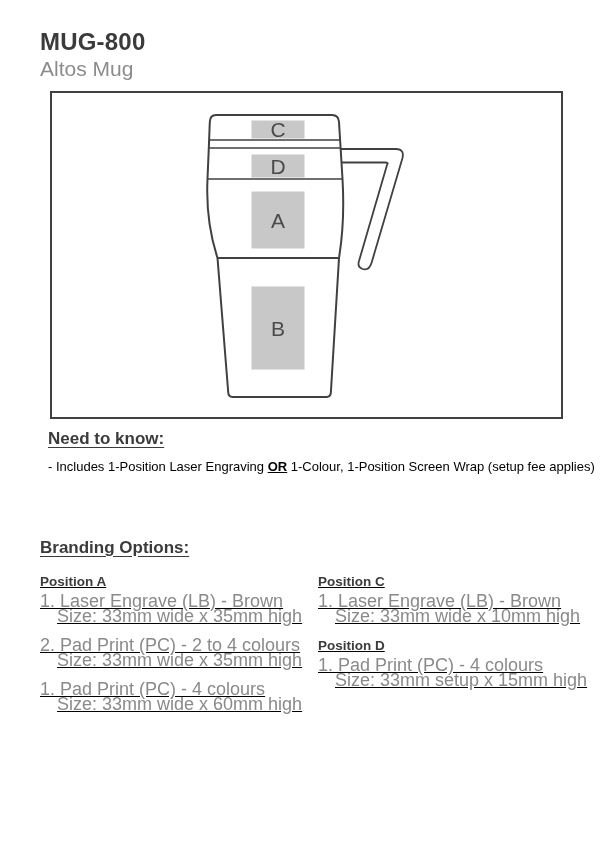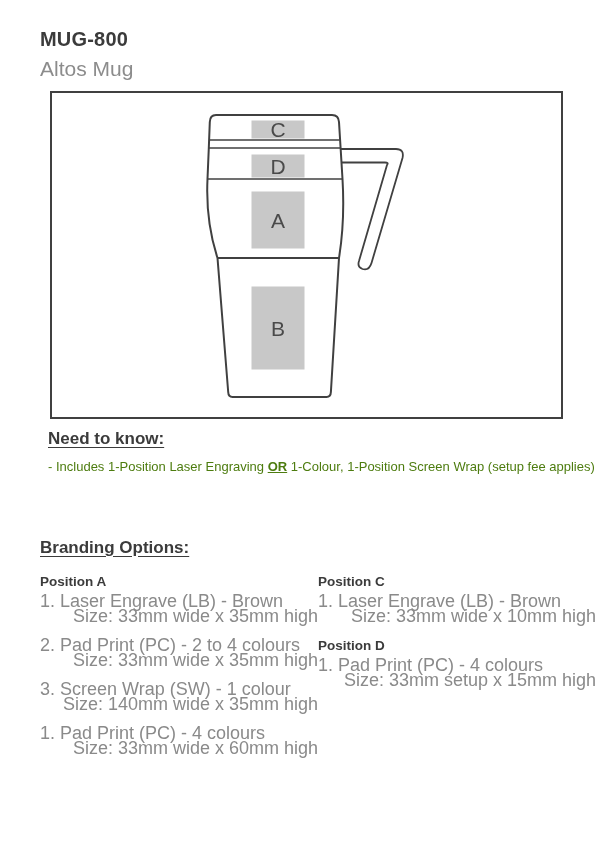--- a/index.html
+++ b/index.html
@@ -8,21 +8,21 @@
   .page {
     position: relative;
     width: 613px;
     height: 859px;
     background: #ffffff;
     overflow: hidden;
   }
   .product-code {
     position: absolute;
     left: 40px; top: 28px;
-    font-size: 20px;
+    font-size: 24px;
     font-weight: bold;
     color: #3b3b3b;
     letter-spacing: 0.2px;
   }
   .product-name {
     position: absolute;
     left: 40px; top: 57px;
     font-size: 21px;
     font-weight: normal;
     color: #8c8c8c;
@@ -49,50 +49,51 @@
     text-underline-offset: 3px;
   }
   .need-to-know {
     position: absolute;
     left: 48px; top: 429px;
     width: 560px;
   }
   .ntk-note {
     margin-top: 10px;
     font-size: 13px;
-    color: #4d7c0f;
+    color: #000000;
     white-space: nowrap;
   }
   .ntk-note .or-emph {
     font-weight: bold;
     text-decoration: underline;
   }
   .branding {
     position: absolute;
     left: 40px; top: 538px;
     width: 560px;
   }
   .branding-cols {
     display: flex;
     margin-top: 16px;
+    text-decoration: underline;
   }
   .branding-col { width: 278px; flex: 0 0 278px; }
   .pos-title {
     font-size: 13.5px;
     font-weight: bold;
     color: #3b3b3b;
     margin-bottom: 5px;
   }
   .method {
     font-size: 18px;
     line-height: 15px;
     color: #8a8a8a;
     margin-bottom: 14px;
   }
-  .m-size { padding-left: 17px; text-align: right; }
+  .m-size { padding-left: 17px; }
 </style>
 </head>
 <body>
 
 <div class="page">
 
   <div class="product-code">MUG-800</div>
   <div class="product-name">Altos Mug</div>
 
   <div class="diagram-box">
@@ -132,24 +133,20 @@
         <div class="pos-block">
           <div class="pos-title">Position A</div>
           <div class="method">
             <div class="m-name">1. Laser Engrave (LB) - Brown</div>
             <div class="m-size">Size: 33mm wide x 35mm high</div>
           </div>
           <div class="method">
             <div class="m-name">2. Pad Print (PC) - 2 to 4 colours</div>
             <div class="m-size">Size: 33mm wide x 35mm high</div>
           </div>
-          <div class="method">
-            <div class="m-name">3. Screen Wrap (SW) - 1 colour</div>
-            <div class="m-size">Size: 140mm wide x 35mm high</div>
-          </div>
         </div>
         <div class="pos-block">
           <div class="method">
             <div class="m-name">1. Pad Print (PC) - 4 colours</div>
             <div class="m-size">Size: 33mm wide x 60mm high</div>
           </div>
         </div>
       </div>
 
       <div class="branding-col">

